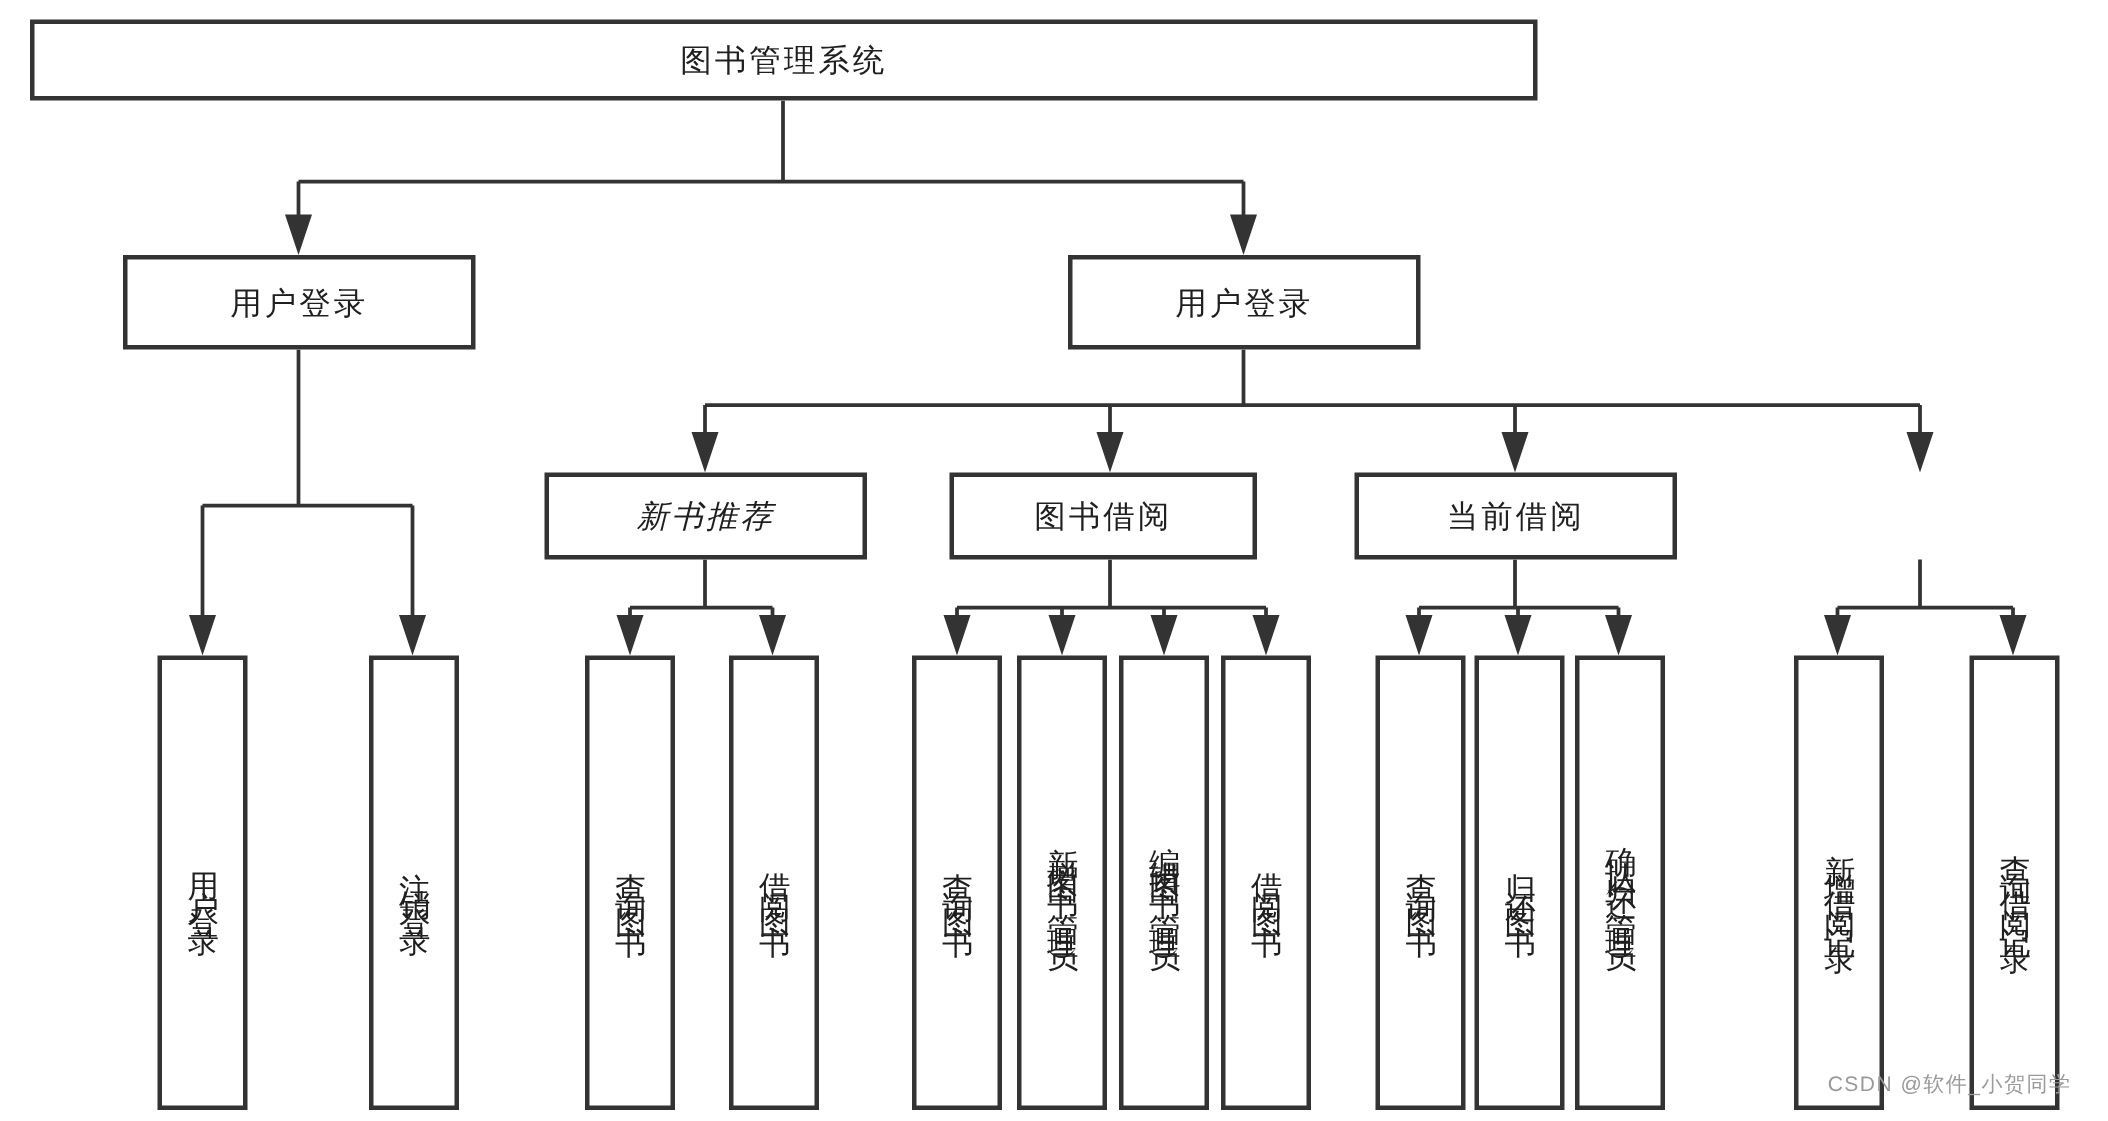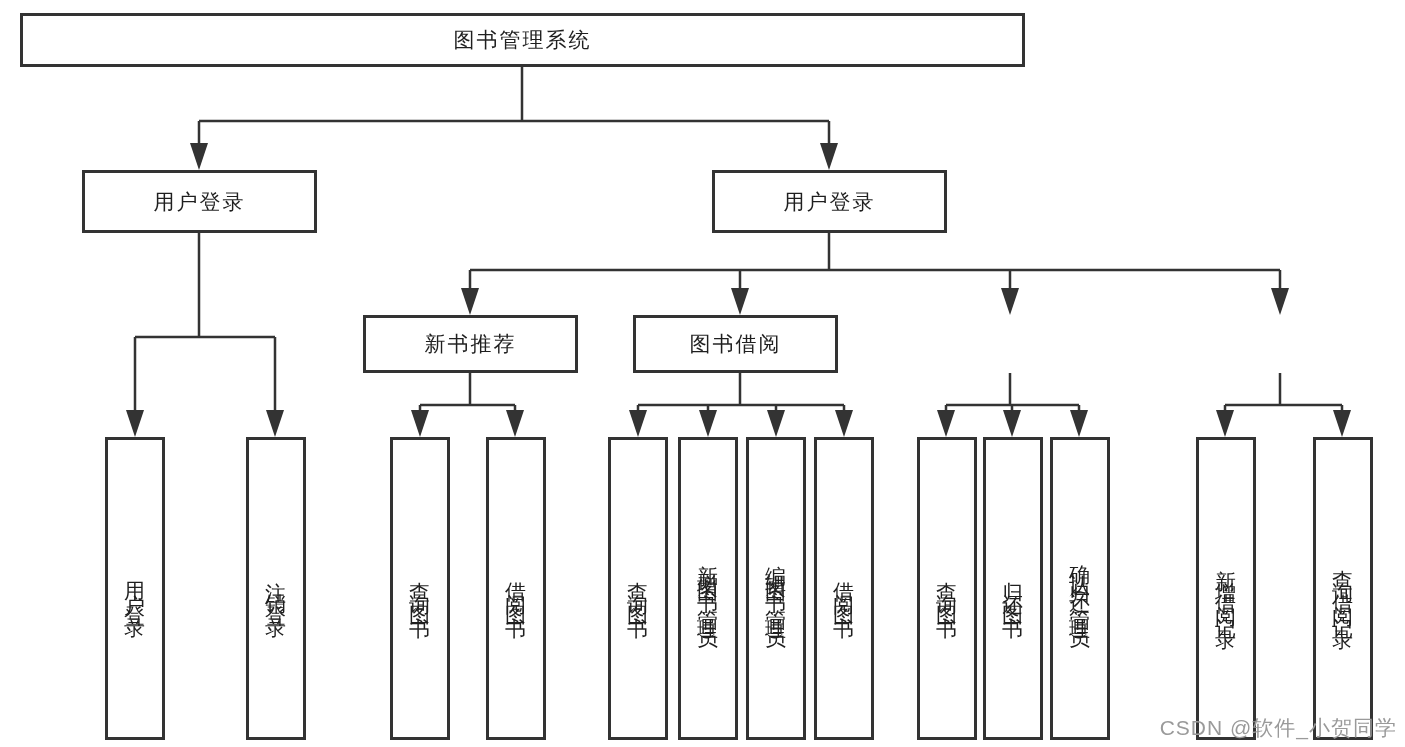--- a/index.html
+++ b/index.html
@@ -35,23 +35,23 @@
     writing-mode: vertical-lr;
     text-orientation: mixed;
     font-size: 21px;
     letter-spacing: 12px;
     line-height: 1;
     color: var(--text);
   }
   .node.v span.tight { letter-spacing: 9px; }
   .watermark {
     position: absolute;
-    right: 8px;
+    right: 24px;
     top: 714px;
-    font-size: 21px;
+    font-size: 14px;
     color: var(--watermark);
     letter-spacing: 1px;
     white-space: nowrap;
   }
 </style>
 </head>
 <body>
 
 <div class="canvas">
 
@@ -116,25 +116,28 @@
     <span>图书管理系统</span>
   </div>
 
   <div class="node h" style="left:82px; top:170px; width:235px; height:63px;">
     <span>用户登录</span>
   </div>
   <div class="node h" style="left:712px; top:170px; width:235px; height:63px;">
     <span>用户登录</span>
   </div>
 
-  <div class="node h" style="left:363px; top:315px; width:215px; height:58px;">
+  <div class="node h" style="left:363px; top:315px; width:215px; height:58px;font-style:italic;">
     <span>新书推荐</span>
   </div>
   <div class="node h" style="left:633px; top:315px; width:205px; height:58px;">
     <span>图书借阅</span>
+  </div>
+  <div class="node h" style="left:903px; top:315px; width:215px; height:58px;">
+    <span>当前借阅</span>
   </div>
 
   <div class="node v" style="left:105px; top:437px; width:60px; height:303px;">
     <span>用户登录</span>
   </div>
   <div class="node v" style="left:246px; top:437px; width:60px; height:303px;">
     <span>注销登录</span>
   </div>
 
   <div class="node v" style="left:390px; top:437px; width:60px; height:303px;">

